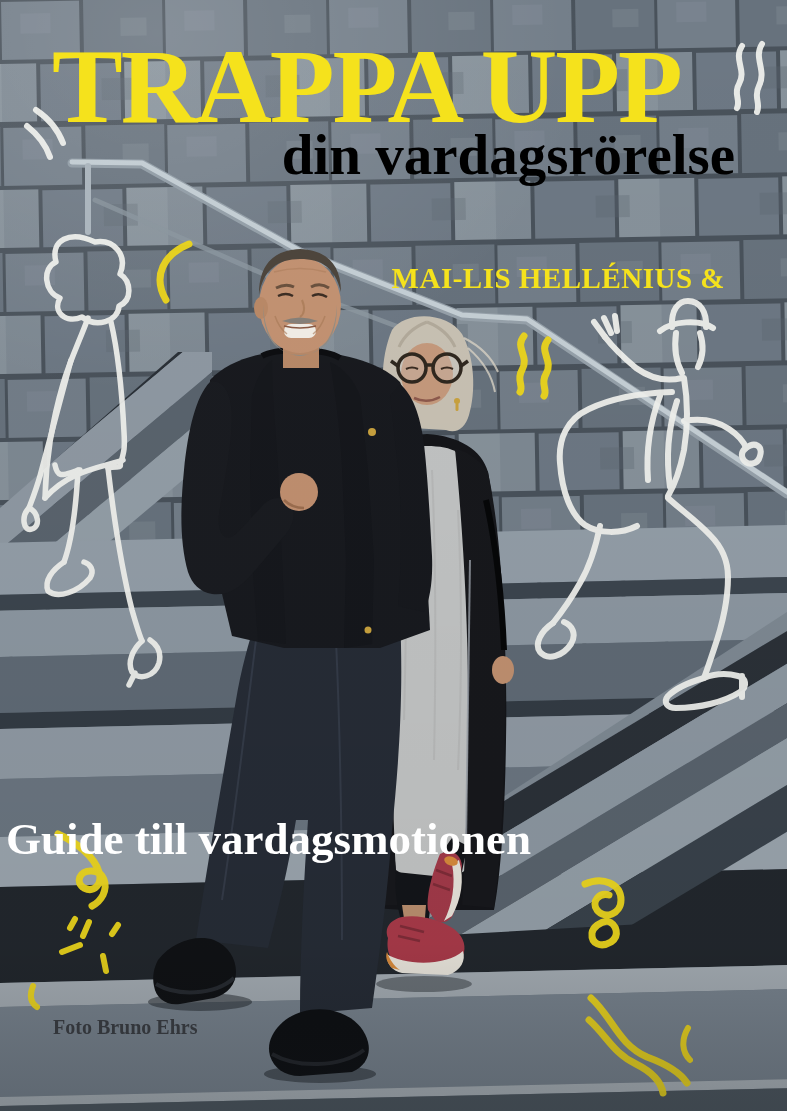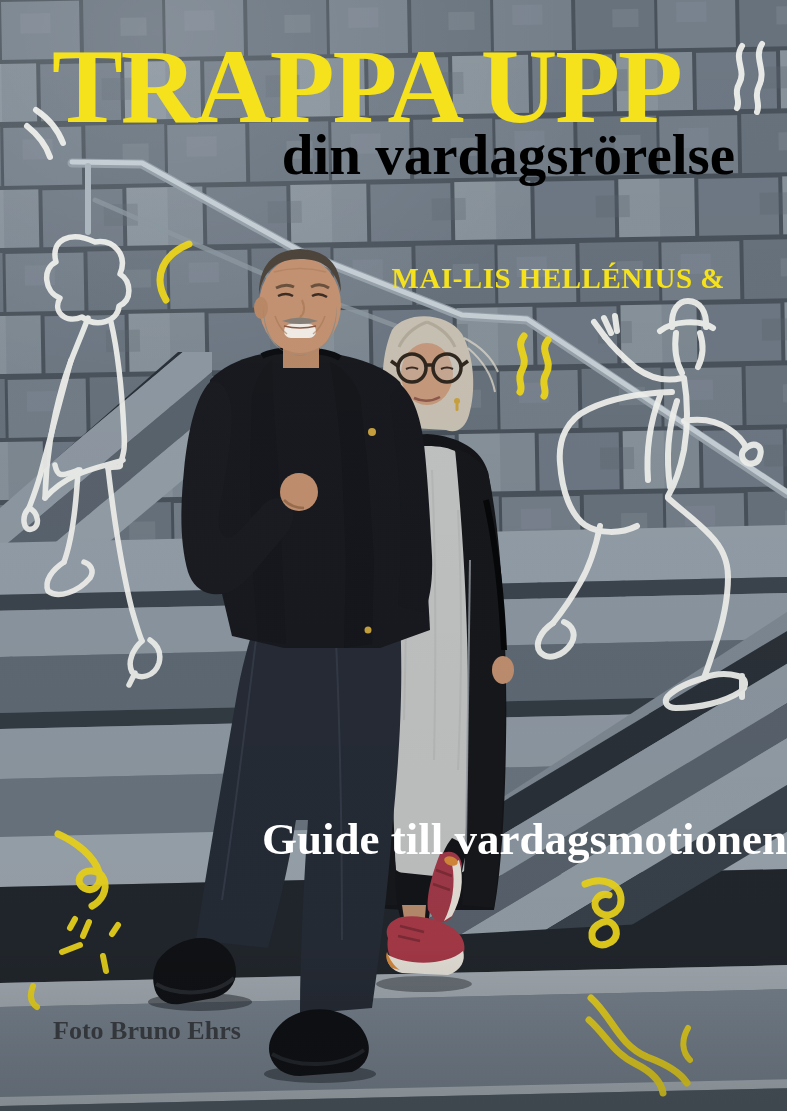--- a/index.html
+++ b/index.html
@@ -23,27 +23,27 @@
     color:#000000;
   }
   .authors{
     right:62px;top:206px;
     text-align:right;
     font-size:29px;font-weight:700;line-height:29px;letter-spacing:.5px;
     color:#f5e21c;
   }
   .tagline{
     left:6px;right:0;top:722px;
-    text-align:right;
+    text-align:left;
     font-size:45px;font-weight:700;line-height:47px;
     color:#ffffff;
   }
   .credit{
     left:53px;top:1016px;
-    font-size:26px;font-weight:700;
+    font-size:20px;font-weight:700;
     color:#33363b;
   }
 </style>
 </head>
 <body>
 
 <div id="cover">
 
 <svg id="scene" viewBox="0 0 787 1111" xmlns="http://www.w3.org/2000/svg">
   <defs>

